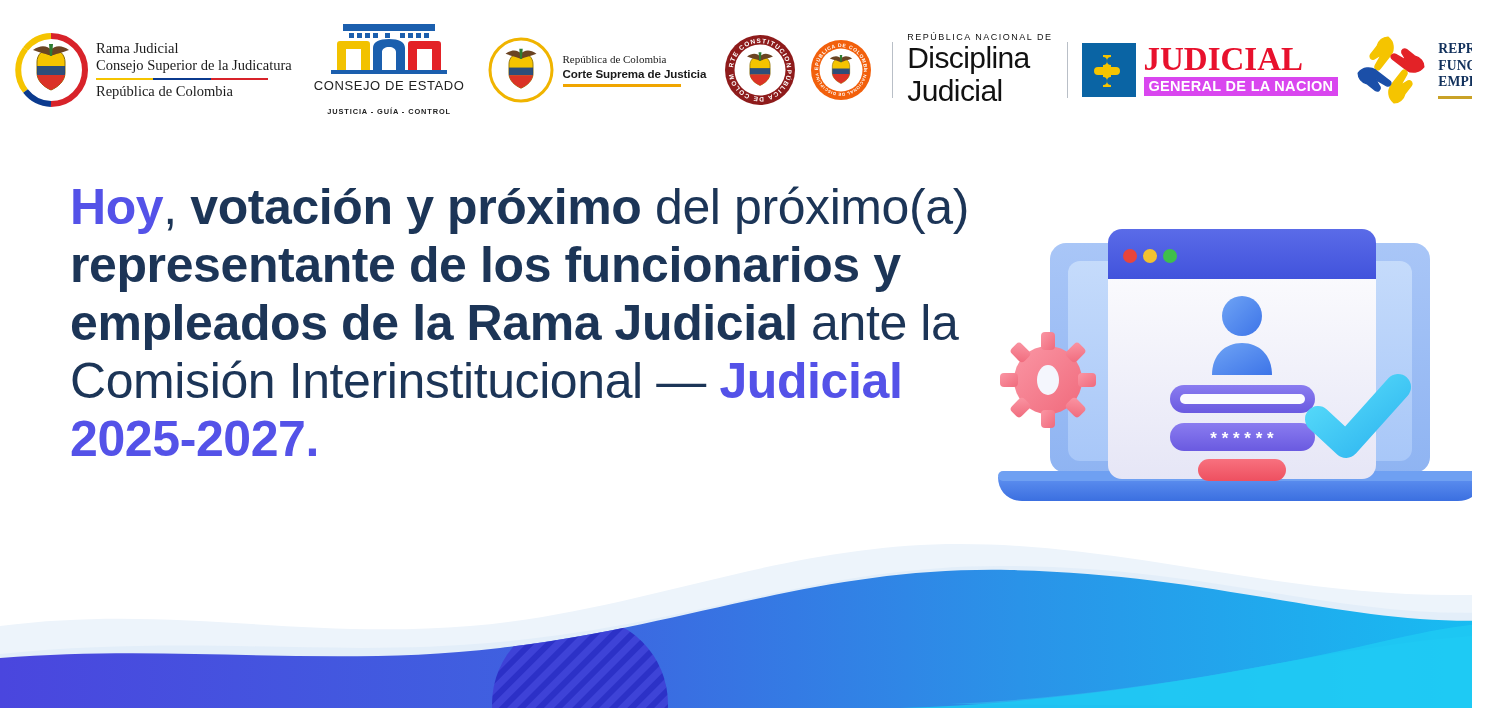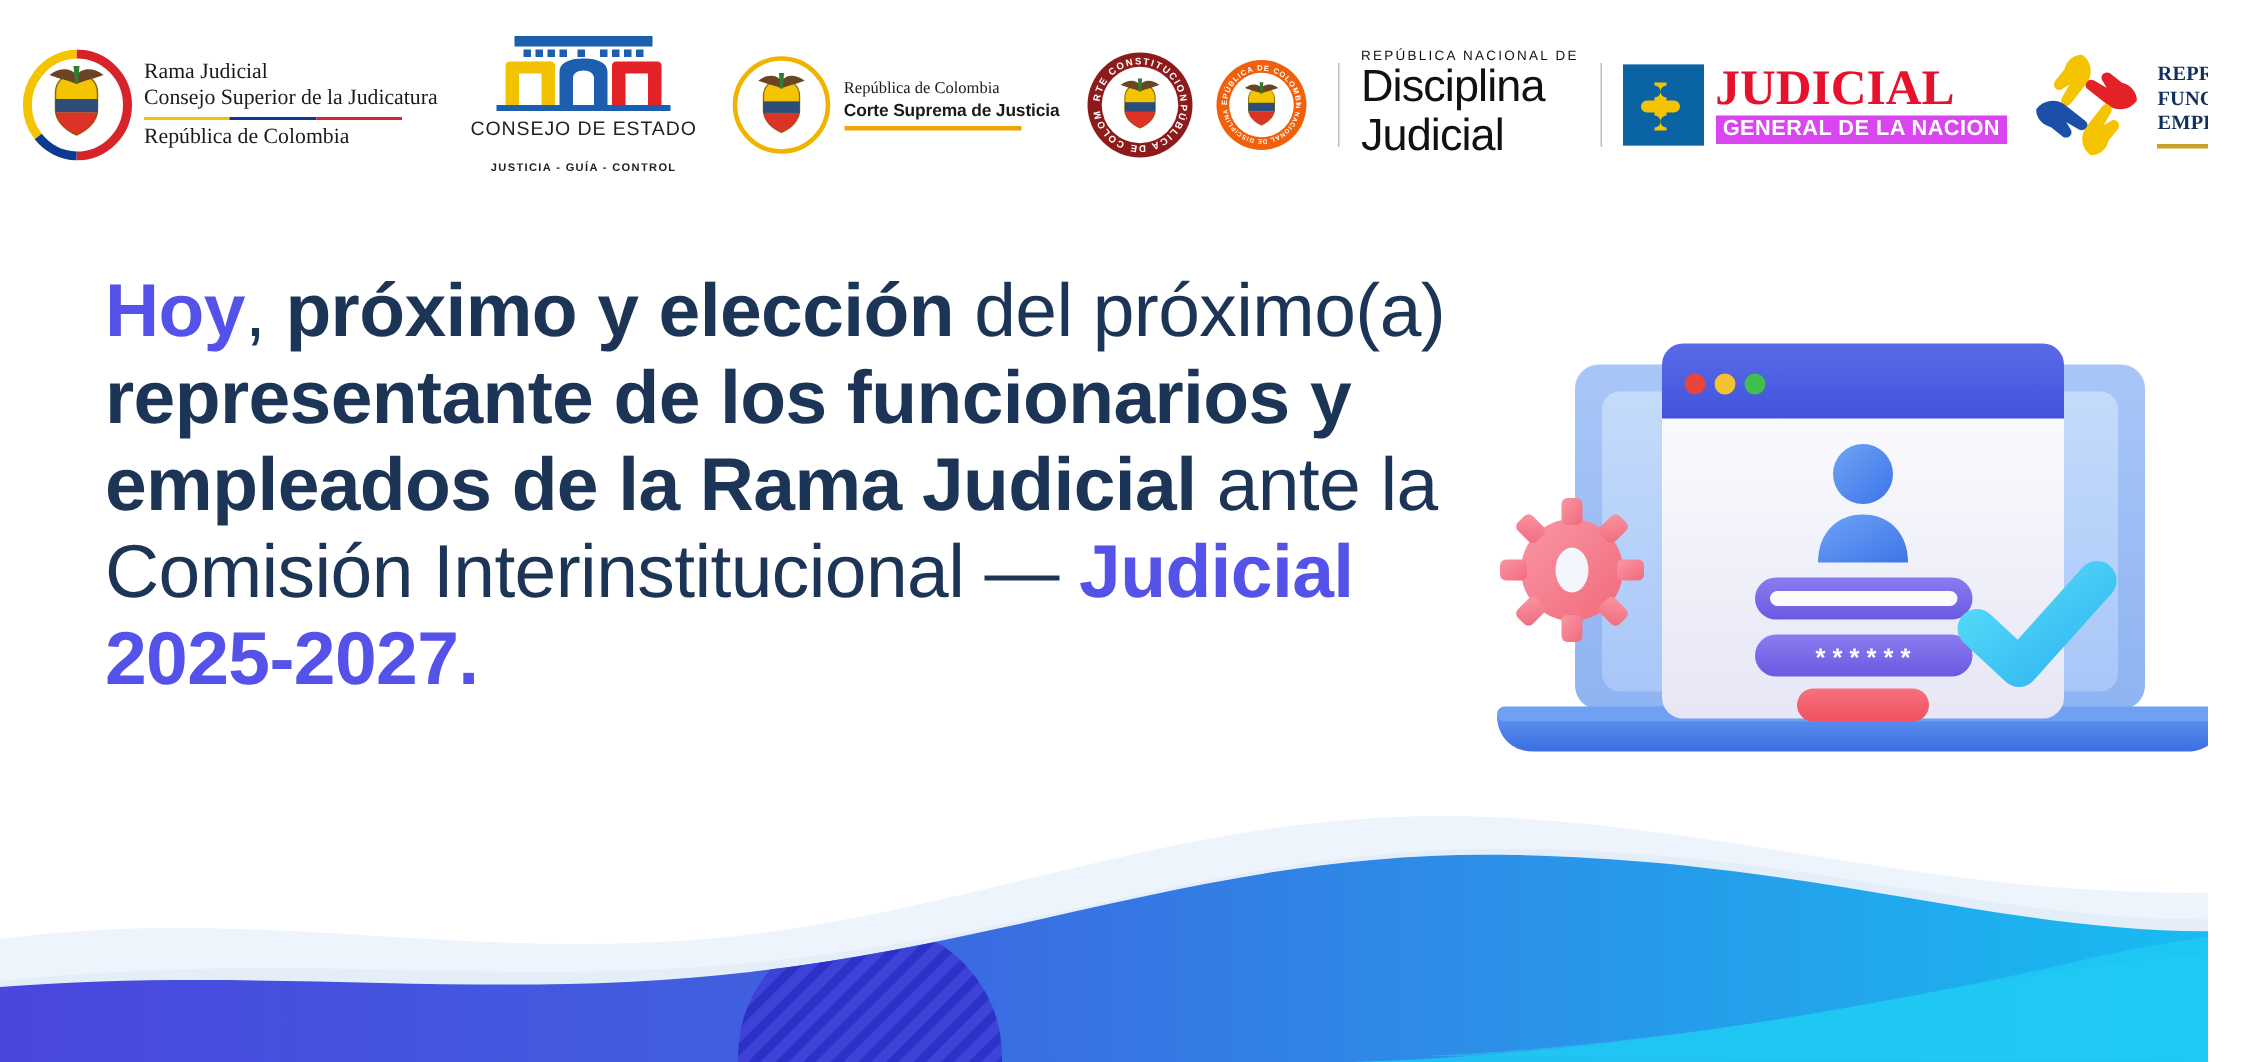--- a/index.html
+++ b/index.html
@@ -264,21 +264,21 @@
         <div>REPRESENTANTE DE</div>
         <div>FUNCIONARIOS Y</div>
         <div>EMPLEADOS JUDICIALES</div>
         <div class="l7-rule"></div>
       </div>
     </div>
 
   </div>
 
   <div class="headline">
-    <span class="hl-accent">Hoy</span><span>, </span><b>próximo y elección</b><span> del próximo(a) </span><b>representante de los funcionarios y empleados de la Rama Judicial</b><span> ante la Comisión Interinstitucional — </span><span class="hl-accent">Judicial</span>
+    <span class="hl-accent">Hoy</span><span>, </span><b>votación y próximo</b><span> del próximo(a) </span><b>representante de los funcionarios y empleados de la Rama Judicial</b><span> ante la Comisión Interinstitucional — </span><span class="hl-accent">Judicial</span>
     <div class="hl-accent">2025-2027.</div>
   </div>
 
   <div class="waves">
     <svg viewBox="0 0 1500 200" preserveAspectRatio="none">
       <defs>
         <linearGradient id="gIndigo" x1="0" y1="0" x2="1" y2="0">
           <stop offset="0%" stop-color="#4A46DE"></stop>
           <stop offset="38%" stop-color="#3E63E0"></stop>
           <stop offset="68%" stop-color="#2A93E8"></stop>

